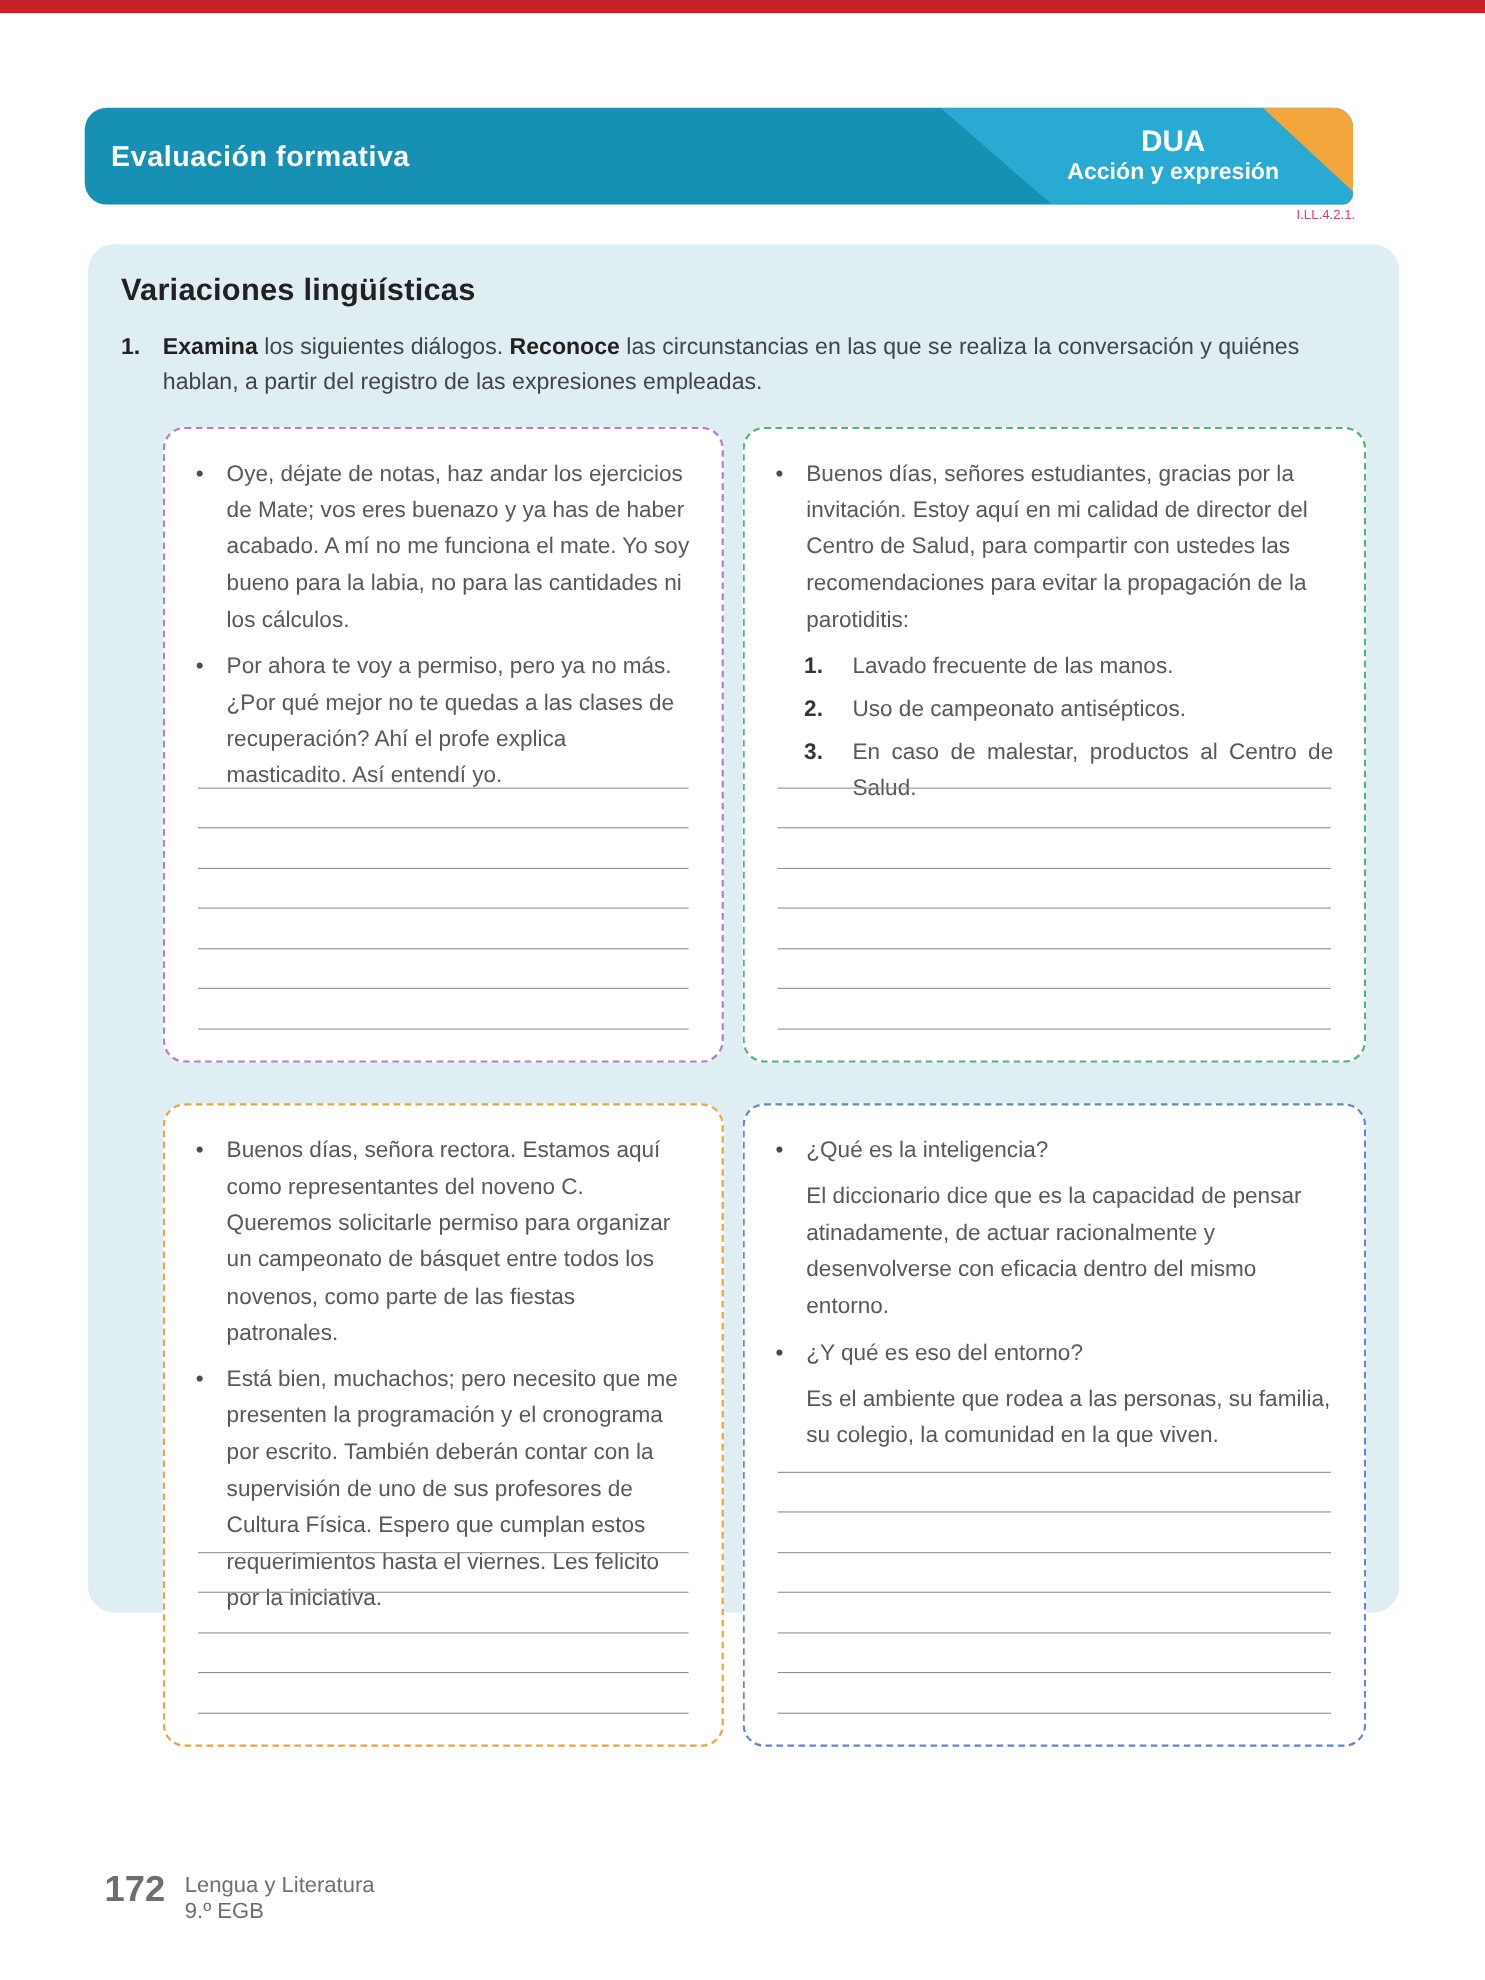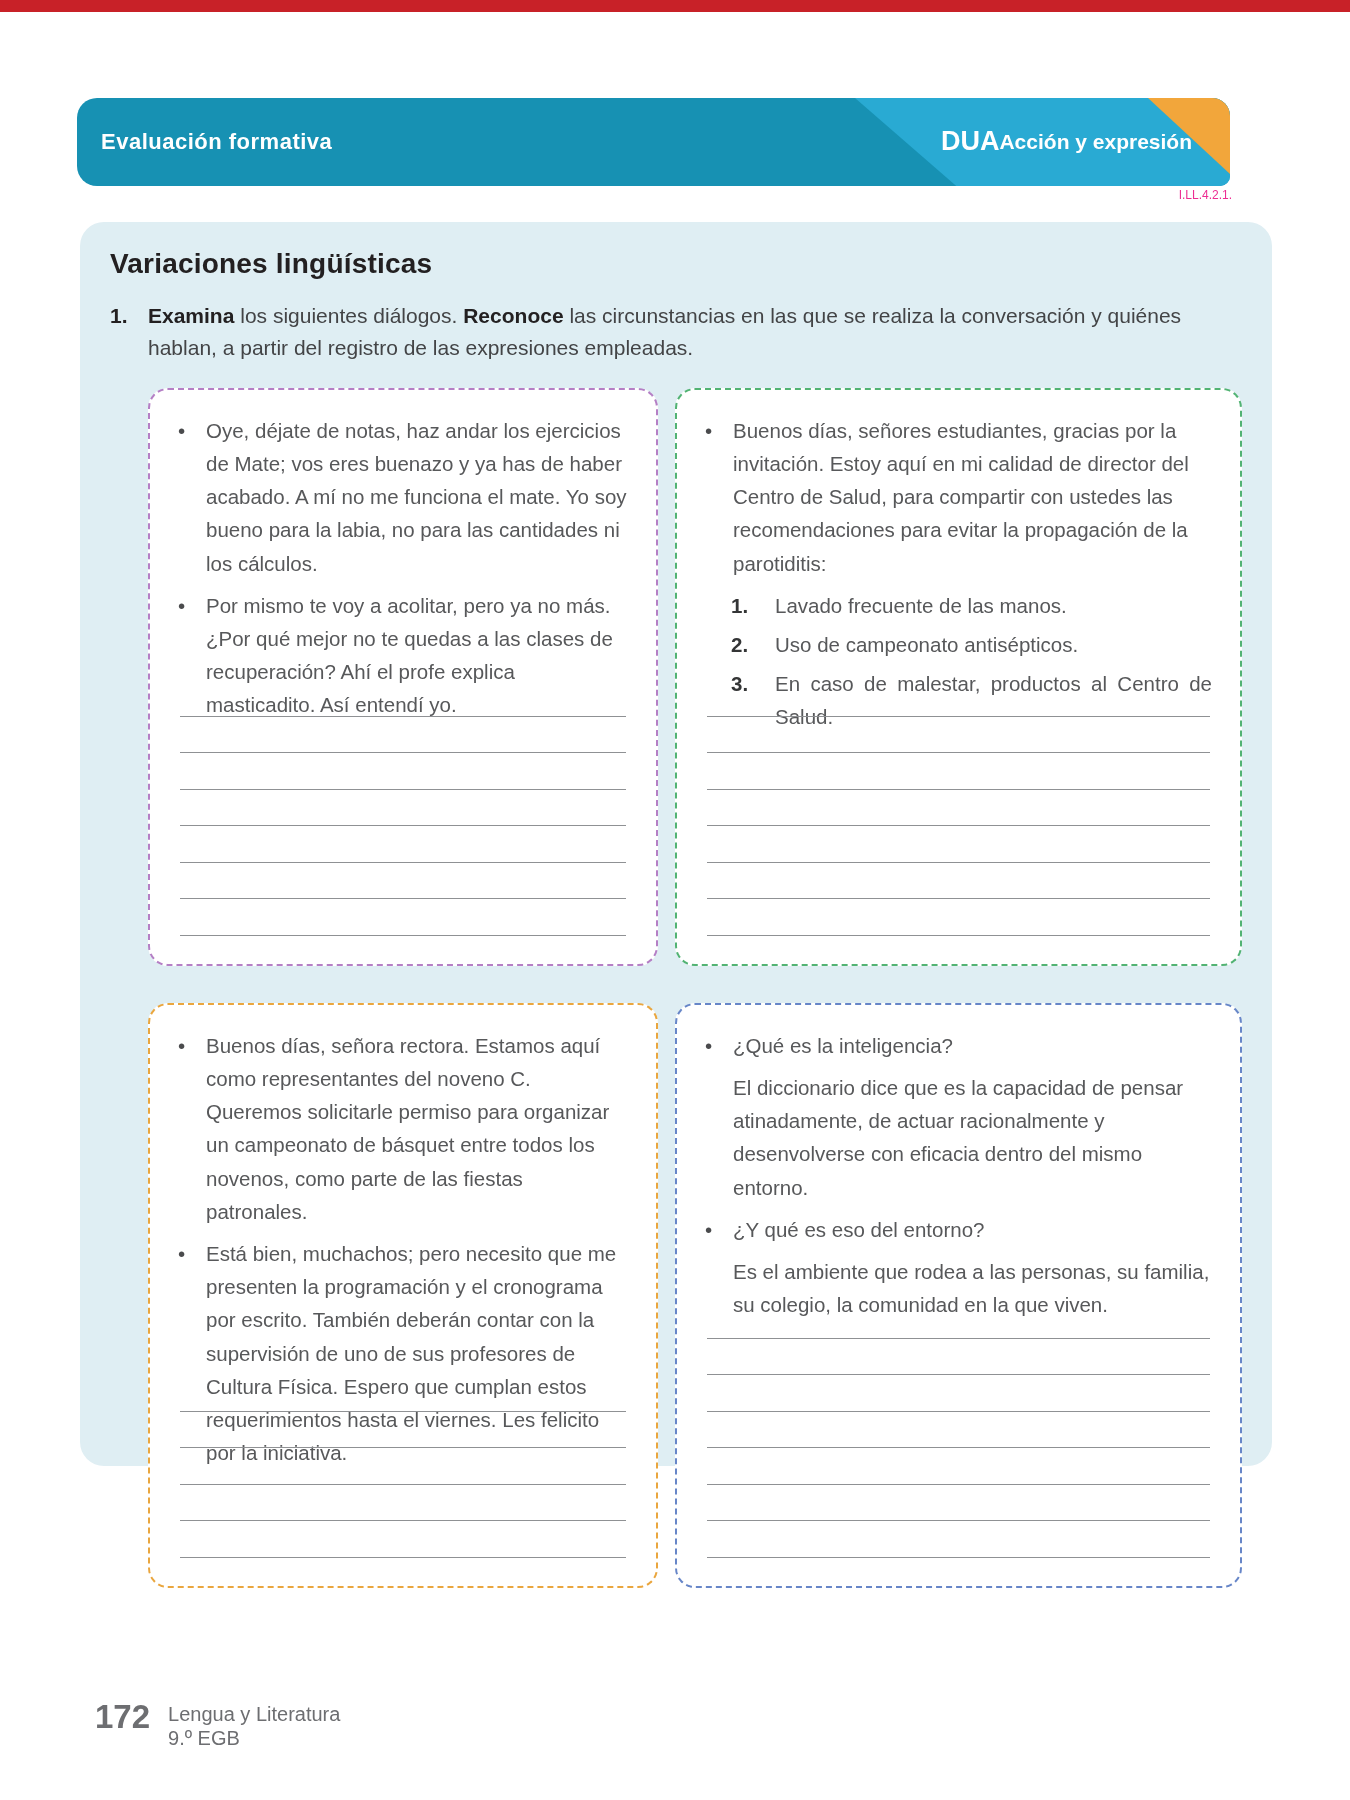--- a/index.html
+++ b/index.html
@@ -19,24 +19,24 @@
   body{font-family:"Liberation Sans","DejaVu Sans",sans-serif;}
   .page{position:relative;width:1350px;height:1800px;background:#fff;overflow:hidden;}
 
   
   .bleed{position:absolute;top:0;left:0;width:1350px;height:12px;background:var(--c-red);}
 
   
   .header-bar{position:absolute;top:98px;left:77px;width:1153px;height:88px;background:var(--c-teal);
     border-radius:20px 18px 10px 20px;overflow:hidden;}
   .header-title{position:absolute;left:24px;top:0;height:100%;display:flex;align-items:center;
-    color:#fff;font-size:22px;font-weight:bold;letter-spacing:.5px;}
+    color:#fff;font-size:26px;font-weight:bold;letter-spacing:.5px;}
   .header-badge{position:absolute;right:0;top:0;width:375px;height:100%;background:var(--c-teal-light);
     clip-path:polygon(0 0,100% 0,100% 100%,27% 100%);
-    display:flex;align-items:center;justify-content:center;color:#fff;padding-left:48px;}
+    display:flex;flex-direction:column;align-items:center;justify-content:center;color:#fff;padding-left:48px;}
   .badge-title{font-size:27px;font-weight:bold;line-height:1.1;}
   .badge-subtitle{font-size:21px;font-weight:bold;line-height:1.3;}
   .header-corner{position:absolute;right:0;top:0;width:82px;height:76px;background:var(--c-orange);
     clip-path:polygon(0 0,100% 0,100% 100%);}
   .code-label{position:absolute;top:188px;right:118px;color:var(--c-pink);font-size:12px;}
 
   
   .panel{position:absolute;top:222px;left:80px;width:1192px;height:1244px;background:var(--c-panel);
     border-radius:24px;padding:26px 30px;}
   .panel-title{font-size:28px;font-weight:800;color:var(--c-dark);letter-spacing:.2px;}
@@ -95,21 +95,21 @@
 
     <div class="boxes">
       <div class="dialog-box row1" style="border-color: rgb(181, 127, 197);">
         <div class="box-content">
             <div class="box-item bullet">
               <span class="marker">•</span>
               <div class="item-text">Oye, déjate de notas, haz andar los ejercicios de Mate; vos eres buenazo y ya has de haber acabado. A mí no me funciona el mate. Yo soy bueno para la labia, no para las cantidades ni los cálculos.</div>
             </div>
             <div class="box-item bullet">
               <span class="marker">•</span>
-              <div class="item-text">Por mismo te voy a acolitar, pero ya no más. ¿Por qué mejor no te quedas a las clases de recuperación? Ahí el profe explica masticadito. Así entendí yo.</div>
+              <div class="item-text">Por ahora te voy a permiso, pero ya no más. ¿Por qué mejor no te quedas a las clases de recuperación? Ahí el profe explica masticadito. Así entendí yo.</div>
             </div>
           </div>
         <div class="answer-lines">
             <div class="answer-line"></div>
             <div class="answer-line"></div>
             <div class="answer-line"></div>
             <div class="answer-line"></div>
             <div class="answer-line"></div>
             <div class="answer-line"></div>
             <div class="answer-line"></div>

